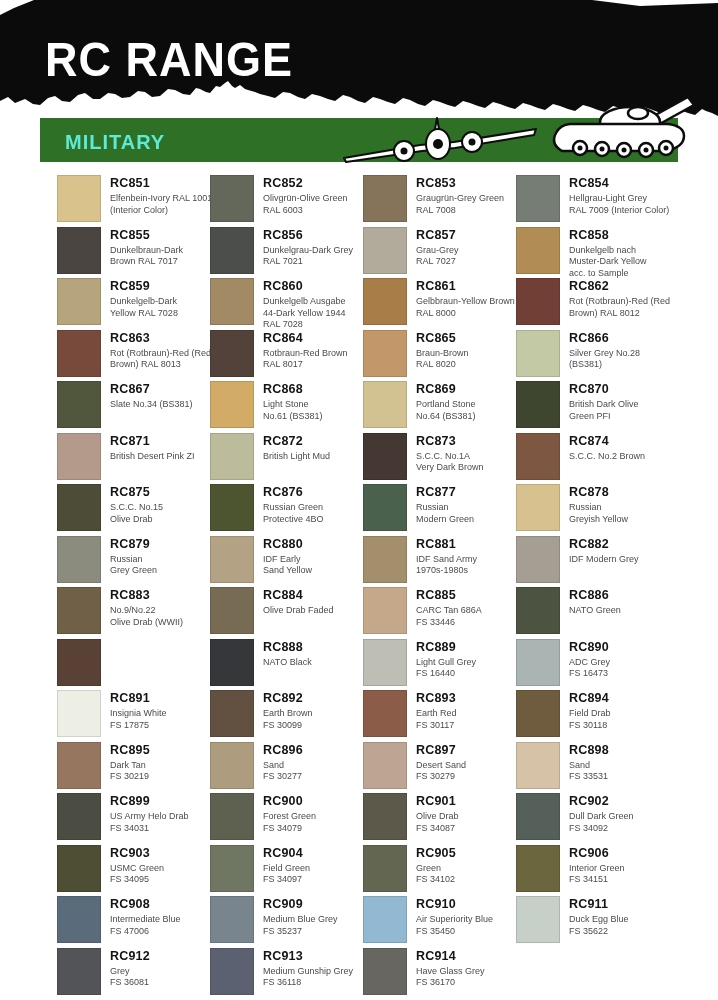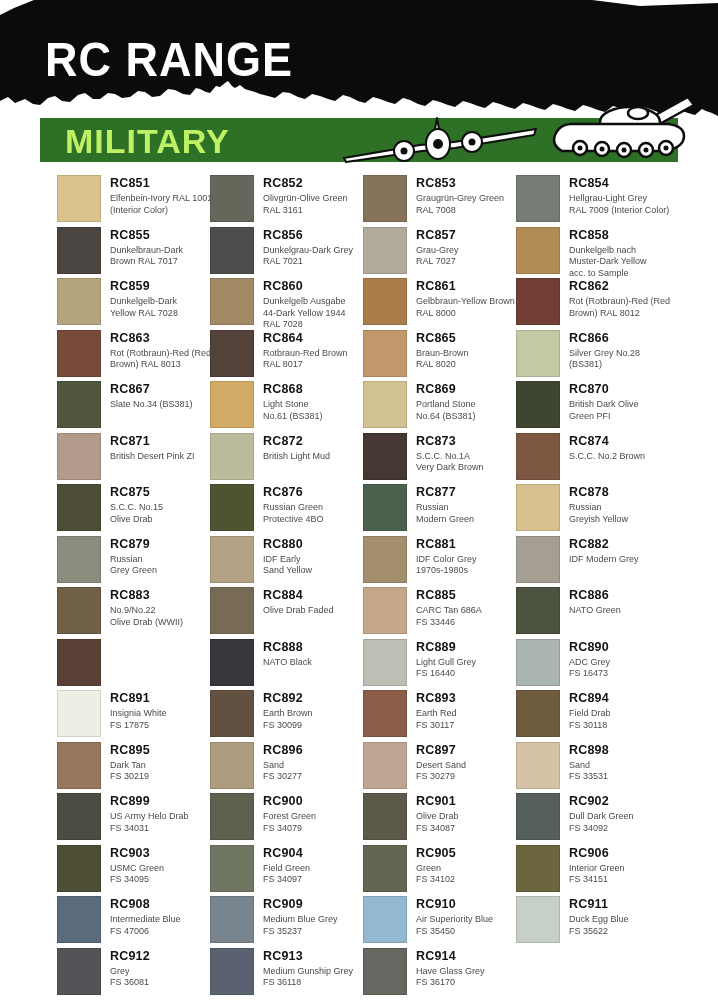--- a/index.html
+++ b/index.html
@@ -16,22 +16,22 @@
     position:absolute;left:45px;top:33px;z-index:2;
     color:#ffffff;font-size:45px;font-weight:bold;letter-spacing:1px;
     transform:scaleY(1.06);transform-origin:left top;
   }
   .tear-svg{position:absolute;left:0;top:0;z-index:1;}
   .banner{
     position:absolute;left:40px;top:118px;width:638px;height:44px;
     background:#2d7026;z-index:2;
   }
   .banner-title{
-    position:absolute;left:25px;top:4px;
-    color:#bef264;font-size:34px;font-weight:bold;letter-spacing:1px;
+    position:absolute;left:25px;top:13px;
+    color:#5eead4;font-size:20px;font-weight:bold;letter-spacing:1px;
   }
   .plane{position:absolute;left:340px;top:112px;z-index:3;}
   .tank{position:absolute;left:548px;top:88px;z-index:4;}
   .grid{
     position:absolute;left:57px;top:175px;z-index:1;
     display:grid;grid-template-columns:repeat(4,153px);grid-auto-rows:51.5px;
   }
   .cell{display:flex;gap:9px;align-items:flex-start;}
   .sw{
     width:44px;height:47px;flex:none;
@@ -110,21 +110,21 @@
       <div class="desc">Elfenbein-Ivory RAL 1001
 (Interior Color)</div>
     </div>
   </div>
 
   <div class="cell">
     <div class="sw" style="background: rgb(99, 104, 91);"></div>
     <div class="txt">
       <div class="code">RC852</div>
       <div class="desc">Olivgrün-Olive Green
-RAL 3161</div>
+RAL 6003</div>
     </div>
   </div>
 
   <div class="cell">
     <div class="sw" style="background: rgb(133, 116, 89);"></div>
     <div class="txt">
       <div class="code">RC853</div>
       <div class="desc">Graugrün-Grey Green
 RAL 7008</div>
     </div>
@@ -367,21 +367,21 @@
       <div class="code">RC880</div>
       <div class="desc">IDF Early
 Sand Yellow</div>
     </div>
   </div>
 
   <div class="cell">
     <div class="sw" style="background: rgb(164, 143, 109);"></div>
     <div class="txt">
       <div class="code">RC881</div>
-      <div class="desc">IDF Color Grey
+      <div class="desc">IDF Sand Army
 1970s-1980s</div>
     </div>
   </div>
 
   <div class="cell">
     <div class="sw" style="background: rgb(164, 158, 147);"></div>
     <div class="txt">
       <div class="code">RC882</div>
       <div class="desc">IDF Modern Grey</div>
     </div>

